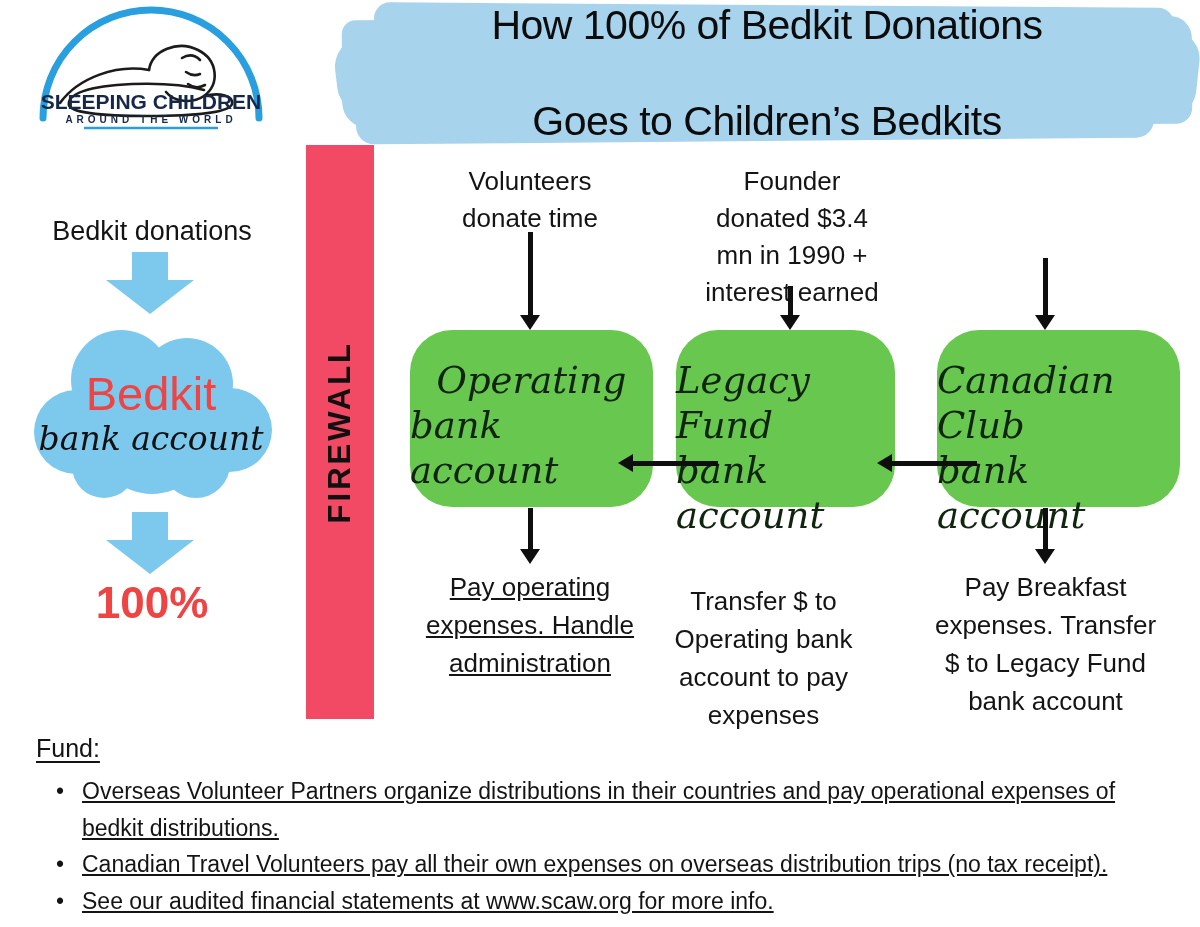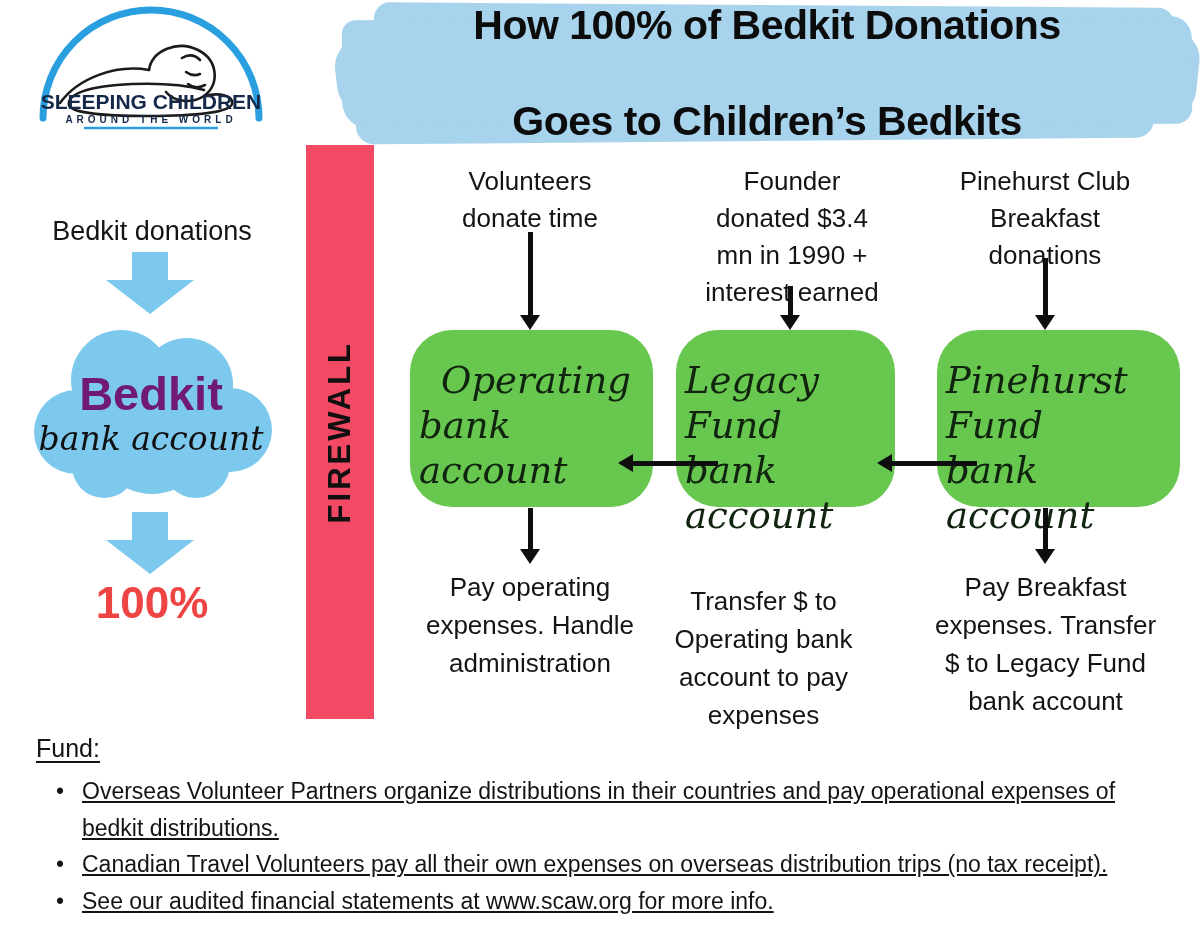--- a/index.html
+++ b/index.html
@@ -11,30 +11,30 @@
 
   
   .title-banner{position:absolute;left:336px;top:2px;width:862px;height:142px;}
   .brush{position:absolute;background:#a8d3ec;}
   .brush-main{left:6px;top:16px;right:6px;bottom:18px;border-radius:14px 22px 16px 26px;transform:rotate(-0.3deg);}
   .brush-top{left:38px;top:3px;right:24px;height:32px;border-radius:16px;transform:rotate(0.4deg);}
   .brush-bottom{left:20px;bottom:3px;right:44px;height:36px;border-radius:18px;transform:rotate(-0.5deg);}
   .brush-left{left:0;top:34px;width:70px;height:78px;border-radius:30px;transform:rotate(-7deg);}
   .brush-right{right:0;top:28px;width:64px;height:86px;border-radius:28px;transform:rotate(6deg);}
   .title-text{position:absolute;inset:0;display:flex;flex-direction:column;align-items:center;justify-content:center;
-              font-weight:700;font-size:41px;line-height:53px;letter-spacing:-0.5px;color:#0c0c0c;text-align:center;gap:43px;}
+              font-weight:400;font-size:41px;line-height:53px;letter-spacing:-0.5px;color:#0c0c0c;text-align:center;gap:43px;}
 
   
   .lf-label{position:absolute;left:32px;top:216px;width:240px;text-align:center;font-size:27px;}
   .big-arrow{position:absolute;width:88px;height:62px;}
   .big-arrow-1{left:106px;top:252px;}
   .big-arrow-2{left:106px;top:512px;}
   .cloud-wrap{position:absolute;left:24px;top:314px;width:254px;height:194px;}
   .cloud-text{position:absolute;inset:0;display:flex;flex-direction:column;align-items:center;justify-content:center;padding-top:6px;}
-  .cloud-name{font-size:47px;font-weight:700;color:#701a75;line-height:50px;}
+  .cloud-name{font-size:47px;font-weight:400;color:#ef4444;line-height:50px;}
   .cloud-type{font-size:33px;line-height:40px;color:#111;}
   .script{font-family:"DejaVu Serif",serif;font-style:italic;}
   .lf-100{position:absolute;left:32px;top:578px;width:240px;text-align:center;font-size:44px;font-weight:800;color:#ef4444;}
   .lf-caption{position:absolute;left:52px;top:630px;width:200px;text-align:center;font-size:27px;line-height:37px;}
 
   
   .firewall{position:absolute;left:306px;top:145px;width:68px;height:574px;background:#f24964;
             display:flex;align-items:center;justify-content:center;}
   .firewall span{writing-mode:vertical-rl;transform:rotate(180deg);font-weight:800;font-size:31px;letter-spacing:3px;color:#101010;}
 
@@ -48,35 +48,35 @@
   .arrow-down::before{content:"";position:absolute;left:7.5px;top:0;bottom:13px;width:5px;background:#0e0e0e;}
   .arrow-down::after{content:"";position:absolute;left:0;bottom:0;border-left:10px solid transparent;
                      border-right:10px solid transparent;border-top:15px solid #0e0e0e;}
   .in-arrow-1{left:520px;top:232px;height:98px;}
   .in-arrow-2{left:780px;top:286px;height:44px;}
   .in-arrow-3{left:1035px;top:258px;height:72px;}
   .out-arrow-1{left:520px;top:508px;height:56px;}
   .out-arrow-3{left:1035px;top:508px;height:56px;}
 
   .account-box{position:absolute;top:330px;height:177px;background:#68c74e;border-radius:42px;
-               display:flex;flex-direction:column;align-items:center;justify-content:flex-start;padding-top:28px;box-sizing:border-box;padding-left:9px;}
+               display:flex;flex-direction:column;align-items:center;justify-content:flex-start;padding-top:28px;box-sizing:border-box;}
   .box-1{left:410px;width:243px;}
   .box-2{left:676px;width:219px;}
   .box-3{left:937px;width:243px;}
   .account-name,.account-type{font-size:37px;line-height:45px;color:#10240f;}
 
   .arrow-left{position:absolute;height:18px;width:100px;}
   .arrow-left::before{content:"";position:absolute;left:14px;right:0;top:6.5px;height:5px;background:#0e0e0e;}
   .arrow-left::after{content:"";position:absolute;left:0;top:0;border-top:9px solid transparent;
                      border-bottom:9px solid transparent;border-right:15px solid #0e0e0e;}
   .harrow-1{left:618px;top:454px;}
   .harrow-2{left:877px;top:454px;}
 
   .outlabel{position:absolute;text-align:center;font-size:26px;line-height:38px;}
-  .outlabel-1{left:405px;top:568px;width:250px;}
+  .outlabel-1{left:405px;top:568px;width:250px;text-decoration:underline;}
   .outlabel-2{left:666px;top:568px;width:195px;margin-top:14px;}
   .outlabel-3{left:928px;top:568px;width:235px;}
 
   
   .notes{position:absolute;left:36px;top:734px;right:26px;}
   .notes-heading{font-size:25px;text-decoration:underline;text-underline-offset:4px;}
   .notes ul{margin:10px 0 0 0;padding:0;list-style:none;}
   .notes li{position:relative;padding-left:46px;font-size:23px;line-height:36.5px;max-width:1108px;text-decoration:underline;}
   .notes li::before{content:"\2022";position:absolute;left:20px;top:0;font-size:23px;}
 </style>
@@ -157,24 +157,23 @@
   <div class="outlabel outlabel-1">Pay operating expenses. Handle administration</div>
 
   <div class="toplabel toplabel-2">Founder donated $3.4 mn in 1990 + interest earned</div>
   <div class="arrow-down in-arrow-2"></div>
   <div class="account-box box-2">
     <div class="account-name script">Legacy Fund</div>
     <div class="account-type script">bank account</div>
   </div>
   <div class="outlabel outlabel-2">Transfer $ to Operating bank account to pay expenses</div>
 
-  <div class="toplabel toplabel-3">Pinehurst Club Breakfast donations</div>
   <div class="arrow-down in-arrow-3"></div>
   <div class="account-box box-3">
-    <div class="account-name script">Pinehurst Fund</div>
+    <div class="account-name script">Canadian Club</div>
     <div class="account-type script">bank account</div>
   </div>
   <div class="arrow-down out-arrow-3"></div>
   <div class="outlabel outlabel-3">Pay Breakfast expenses. Transfer $ to Legacy Fund bank account</div>
 
   <div class="arrow-left harrow-1"></div>
   <div class="arrow-left harrow-2"></div>
 
   <div class="notes">
     <div class="notes-heading">Fund:</div>

